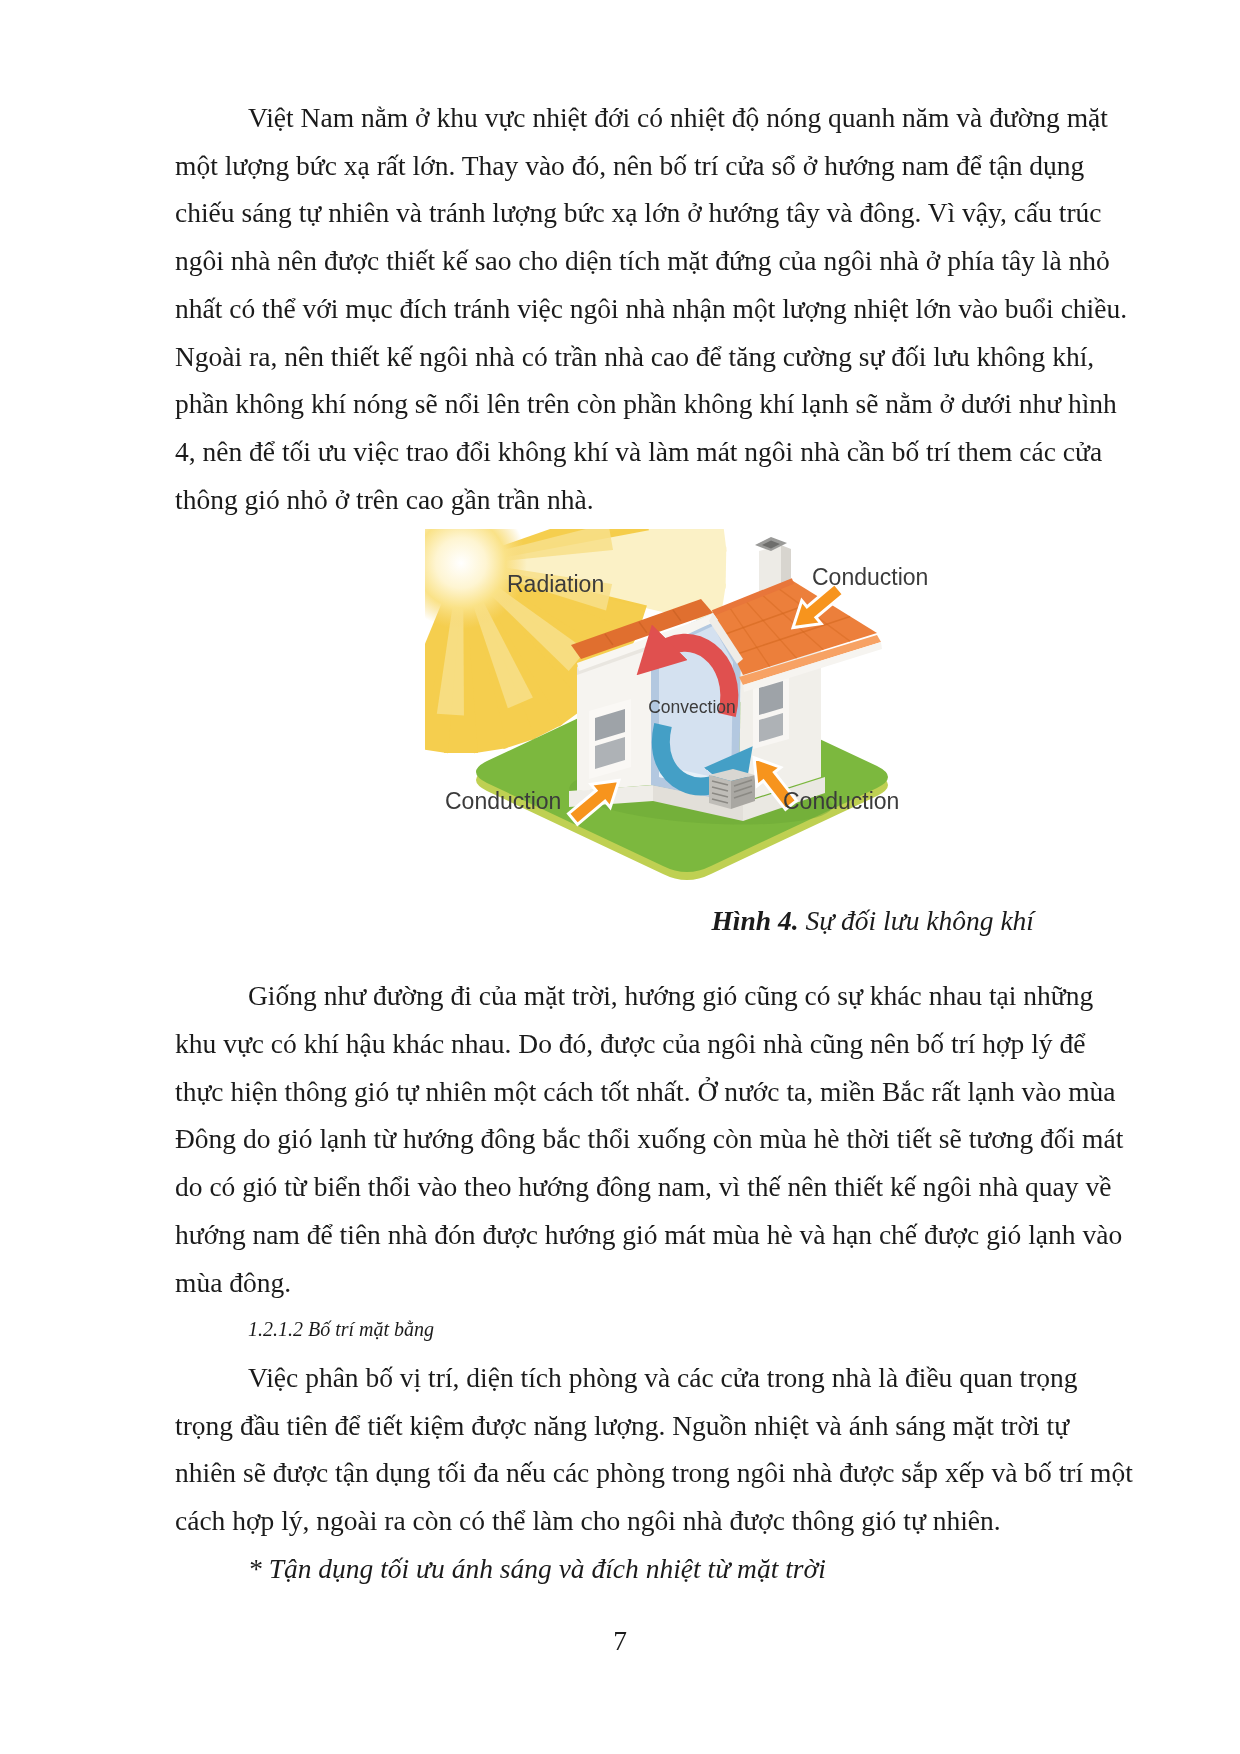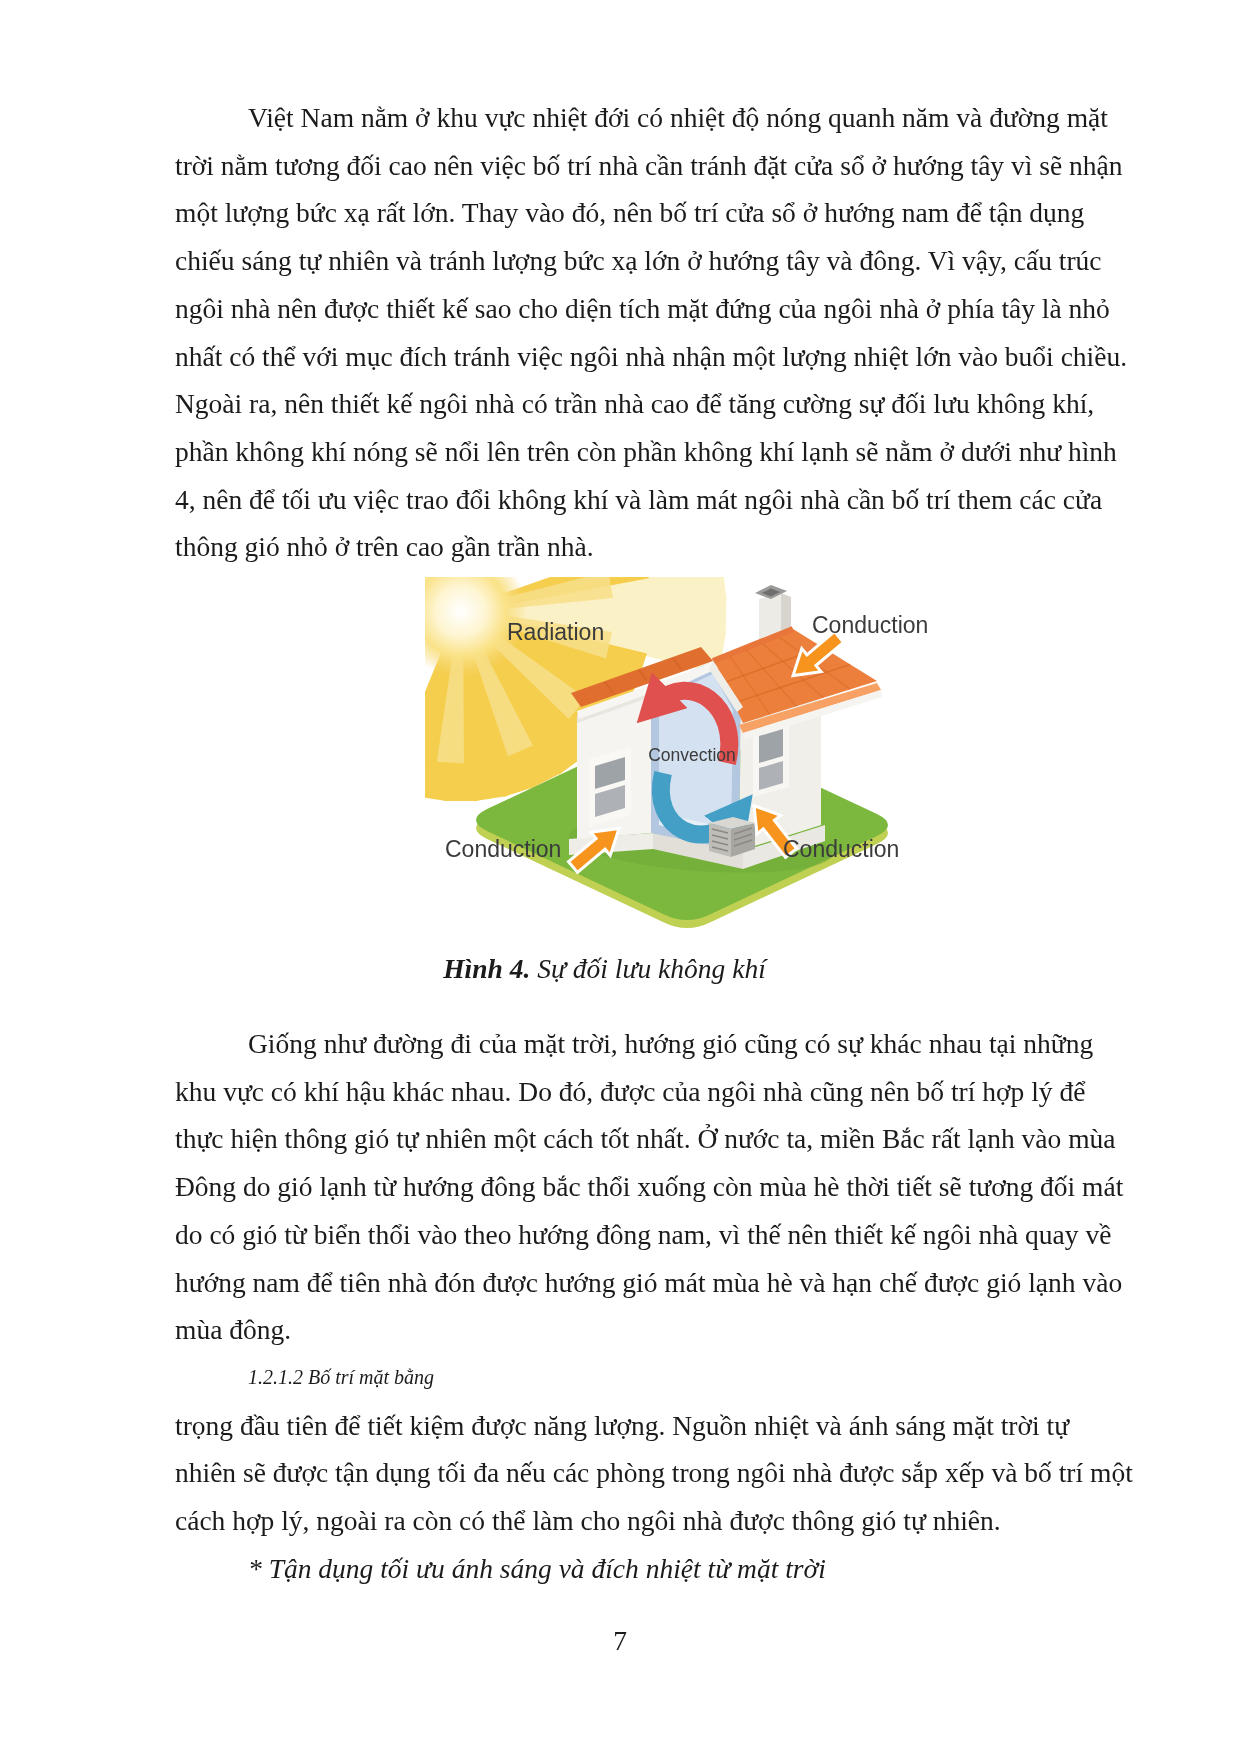--- a/index.html
+++ b/index.html
@@ -4,37 +4,36 @@
 <style>
   html,body{margin:0;padding:0;background:#fff;}
   .page{position:relative;width:1240px;height:1754px;background:#ffffff;overflow:hidden;
         font-family:"Liberation Serif", serif;color:#1b1b1b;}
   .content{position:absolute;left:0;top:0;width:1096px;padding:94px 62px 0 175px;box-sizing:border-box;}
   .para{font-size:27.5px;line-height:47.7px;}
   .line{text-align:justify;text-align-last:justify;white-space:nowrap;}
   .line.last{text-align-last:left;}
   .line.indent{text-indent:73px;}
   .figure-wrap{margin:6px 0 0 250px;width:515px;height:352px;}
-  .caption{margin-top:16px;margin-bottom:27px;text-align:center;font-size:27.5px;line-height:48px;font-style:italic;}
+  .caption{margin-top:16px;margin-bottom:27px;text-align:right;font-size:27.5px;line-height:48px;font-style:italic;}
   .caption .cap-label{font-weight:bold;font-style:italic;}
   .heading{font-size:20px;line-height:47.7px;font-weight:normal;font-style:italic;text-indent:73px;}
   .note-line{font-size:27.5px;line-height:47.7px;font-style:italic;text-indent:73px;}
   .page-number{position:absolute;left:0;top:1626px;width:1240px;text-align:center;
                font-size:27.5px;line-height:30px;}
   .figure-wrap svg text{font-family:"Liberation Sans", sans-serif;fill:#3B3B3B;}
 </style>
 </head>
 <body>
 
 <div class="page">
   <div class="content">
 
     <div class="para">
         <div class="line indent">Việt Nam nằm ở khu vực nhiệt đới có nhiệt độ nóng quanh năm và đường mặt</div>
-        <div class="line">trời nằm tương đối cao nên việc bố trí nhà cần tránh đặt cửa sổ ở hướng tây vì sẽ nhận</div>
         <div class="line">một lượng bức xạ rất lớn. Thay vào đó, nên bố trí cửa sổ ở hướng nam để tận dụng</div>
         <div class="line">chiếu sáng tự nhiên và tránh lượng bức xạ lớn ở hướng tây và đông. Vì vậy, cấu trúc</div>
         <div class="line">ngôi nhà nên được thiết kế sao cho diện tích mặt đứng của ngôi nhà ở phía tây là nhỏ</div>
         <div class="line">nhất có thể với mục đích tránh việc ngôi nhà nhận một lượng nhiệt lớn vào buổi chiều.</div>
         <div class="line">Ngoài ra, nên thiết kế ngôi nhà có trần nhà cao để tăng cường sự đối lưu không khí,</div>
         <div class="line">phần không khí nóng sẽ nổi lên trên còn phần không khí lạnh sẽ nằm ở dưới như hình</div>
         <div class="line">4, nên để tối ưu việc trao đổi không khí và làm mát ngôi nhà cần bố trí them các cửa</div>
         <div class="line last">thông gió nhỏ ở trên cao gần trần nhà.</div>
       </div>
 
@@ -183,20 +182,21 @@
         <div class="line">thực hiện thông gió tự nhiên một cách tốt nhất. Ở nước ta, miền Bắc rất lạnh vào mùa</div>
         <div class="line">Đông do gió lạnh từ hướng đông bắc thổi xuống còn mùa hè thời tiết sẽ tương đối mát</div>
         <div class="line">do có gió từ biển thổi vào theo hướng đông nam, vì thế nên thiết kế ngôi nhà quay về</div>
         <div class="line">hướng nam để tiên nhà đón được hướng gió mát mùa hè và hạn chế được gió lạnh vào</div>
         <div class="line last">mùa đông.</div>
       </div>
 
     <div class="heading">1.2.1.2 Bố trí mặt bằng</div>
 
     <div class="para">
+        <div class="line indent">Việc phân bố vị trí, diện tích phòng và các cửa trong nhà là điều quan trọng</div>
         <div class="line">trọng đầu tiên để tiết kiệm được năng lượng. Nguồn nhiệt và ánh sáng mặt trời tự</div>
         <div class="line">nhiên sẽ được tận dụng tối đa nếu các phòng trong ngôi nhà được sắp xếp và bố trí một</div>
         <div class="line last">cách hợp lý, ngoài ra còn có thể làm cho ngôi nhà được thông gió tự nhiên.</div>
       </div>
 
     <div class="note-line">* Tận dụng tối ưu ánh sáng và đích nhiệt từ mặt trời</div>
   </div>
 
   <div class="page-number">7</div>
 </div>

